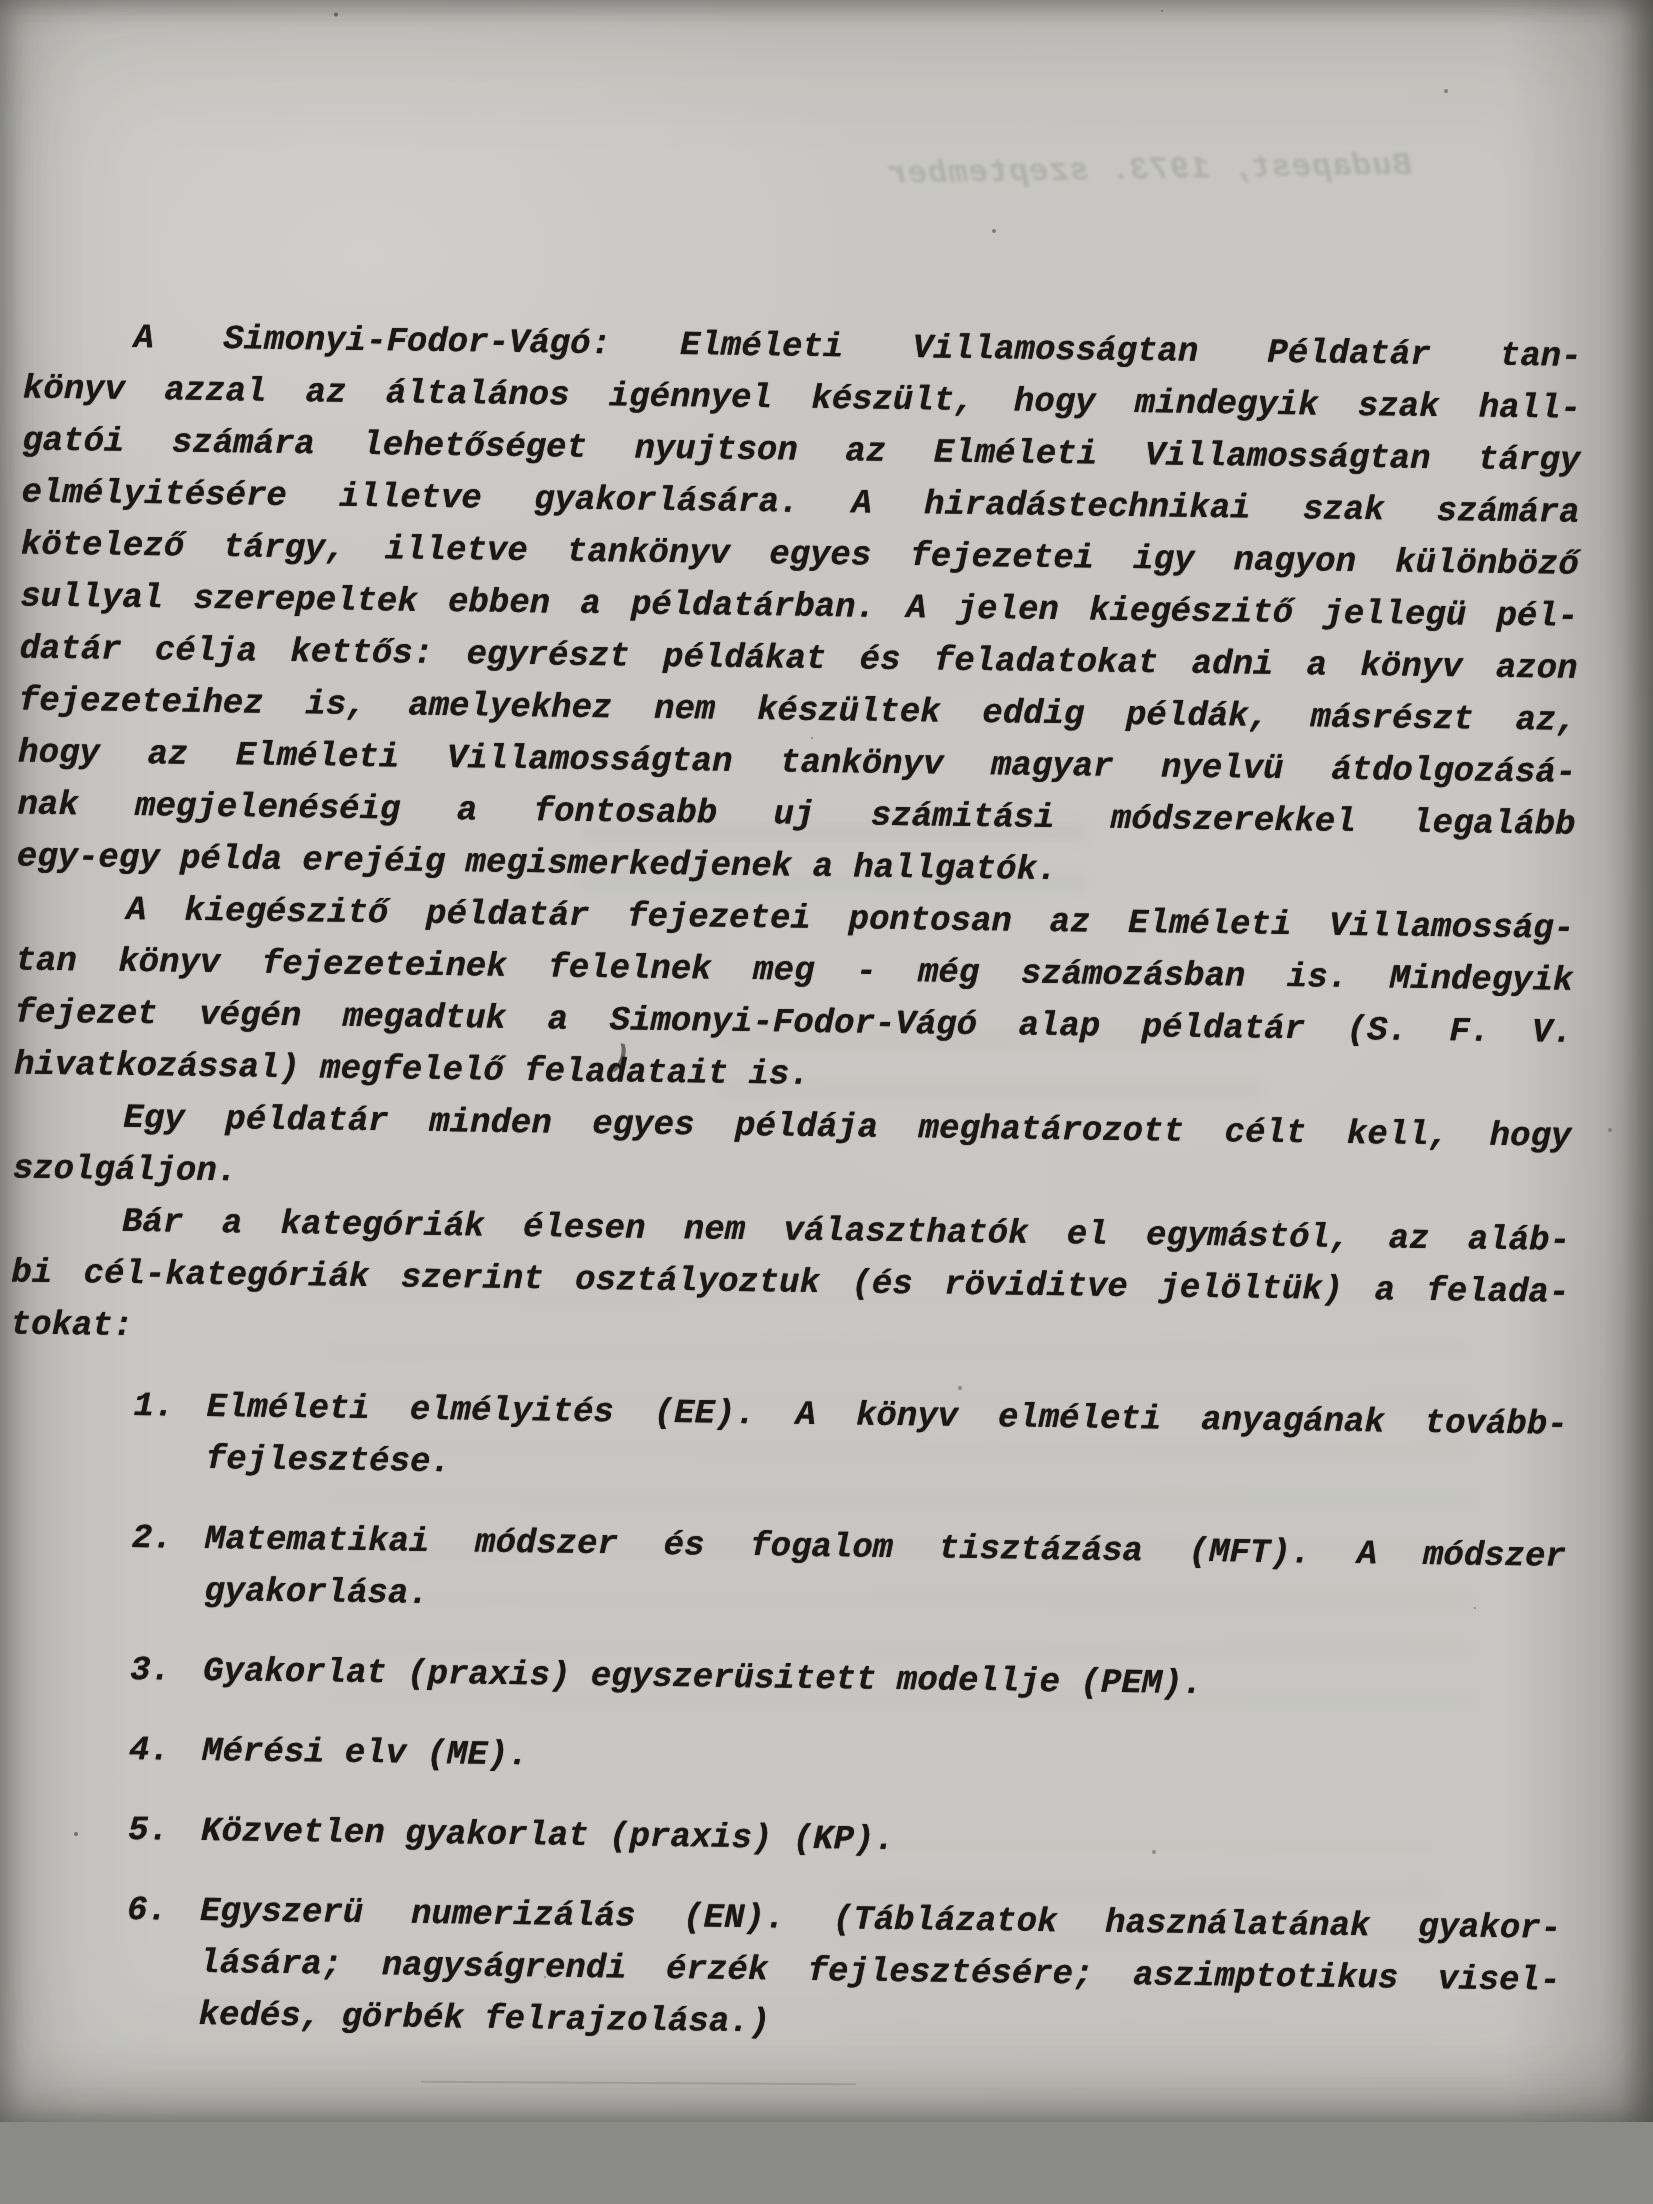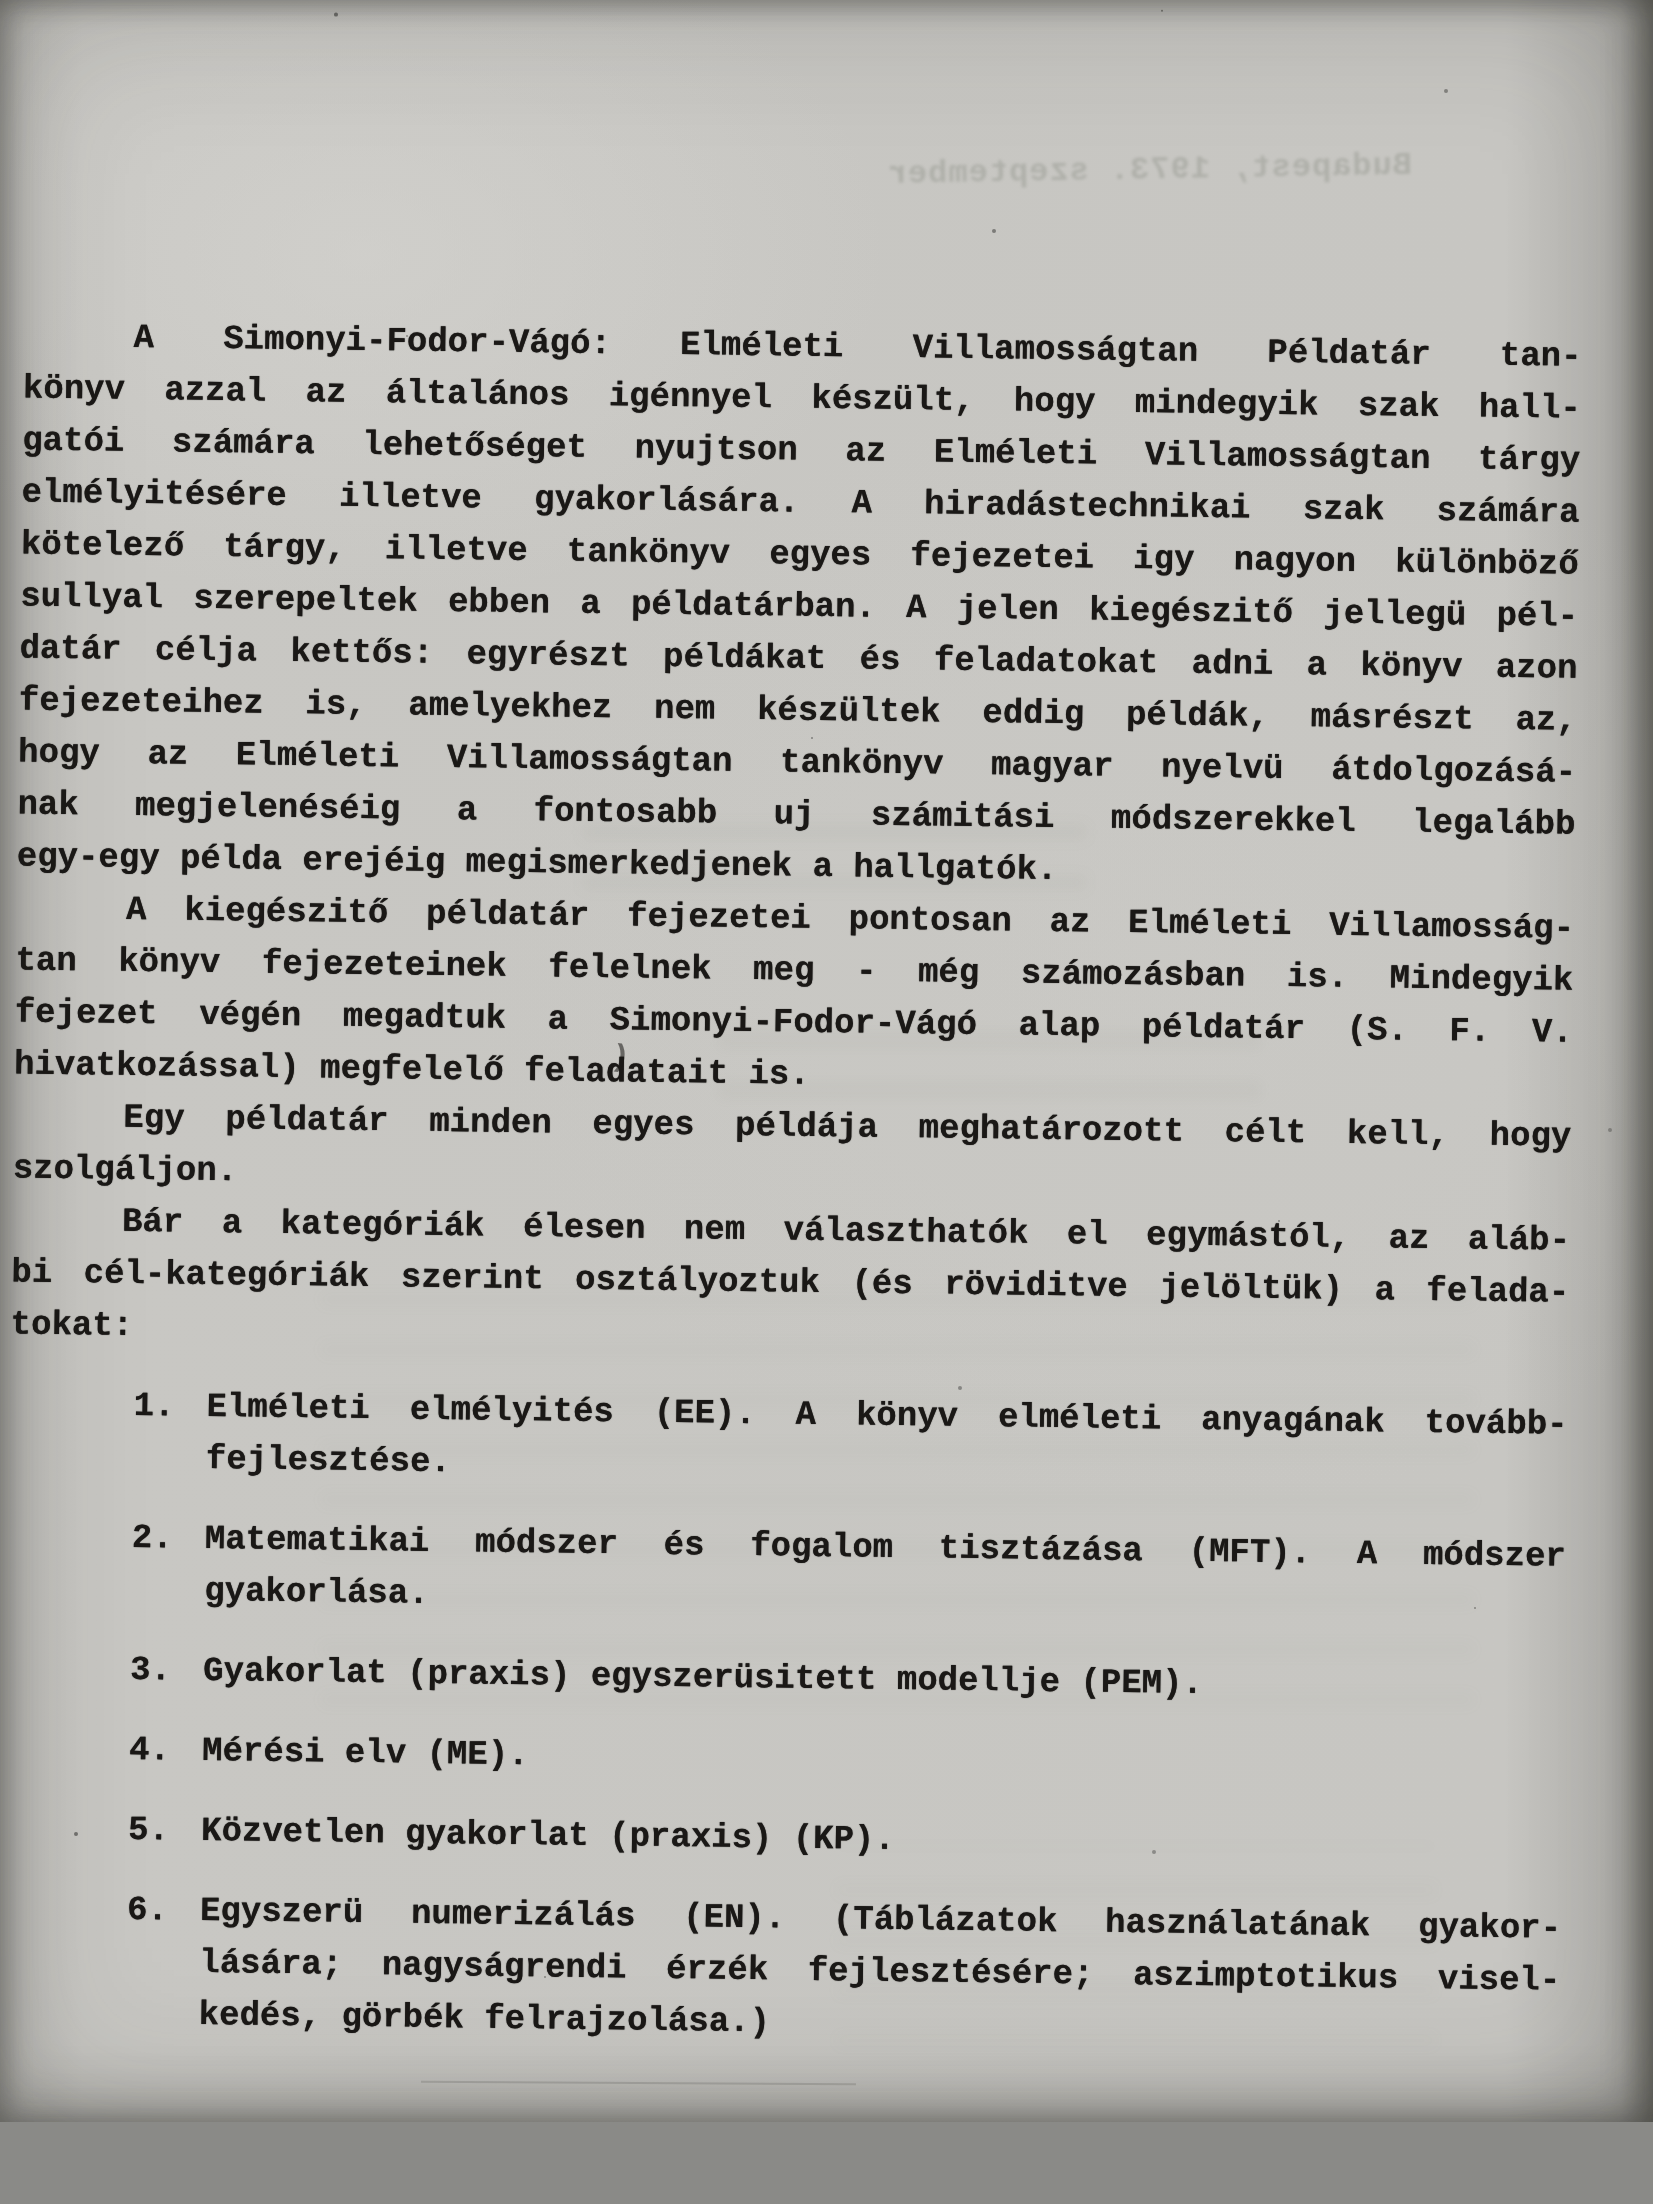--- a/index.html
+++ b/index.html
@@ -8,20 +8,21 @@
   .page {
     position:relative;
     width:1654px; height:2122px;
     overflow:hidden;
     background:
       radial-gradient(ellipse 873px 582px at 22% 12%, rgba(214,213,209,.55) 0%, rgba(214,213,209,0) 60%),
       radial-gradient(ellipse 1067px 873px at 70% 45%, rgba(203,202,198,.5) 0%, rgba(203,202,198,0) 65%),
       linear-gradient(90deg, #bdbcb8 0%, #c8c7c3 5%, #c7c6c2 91%, #b2b1ad 98%, #96958f 100%),
       #c6c5c1;
     font-family:"Liberation Mono","DejaVu Sans Mono",monospace;
+    font-style:italic;
   }
 
   
   .ghost-header {
     position:absolute; left:927px; top:151px; width:485px;
     font-family:"Liberation Mono","DejaVu Sans Mono",monospace;
     font-weight:700; font-size:32px; letter-spacing:1px;
     color:#8f9289; opacity:.42;
     transform:scaleX(-1) rotate(1deg);
     filter:blur(1.7px);

